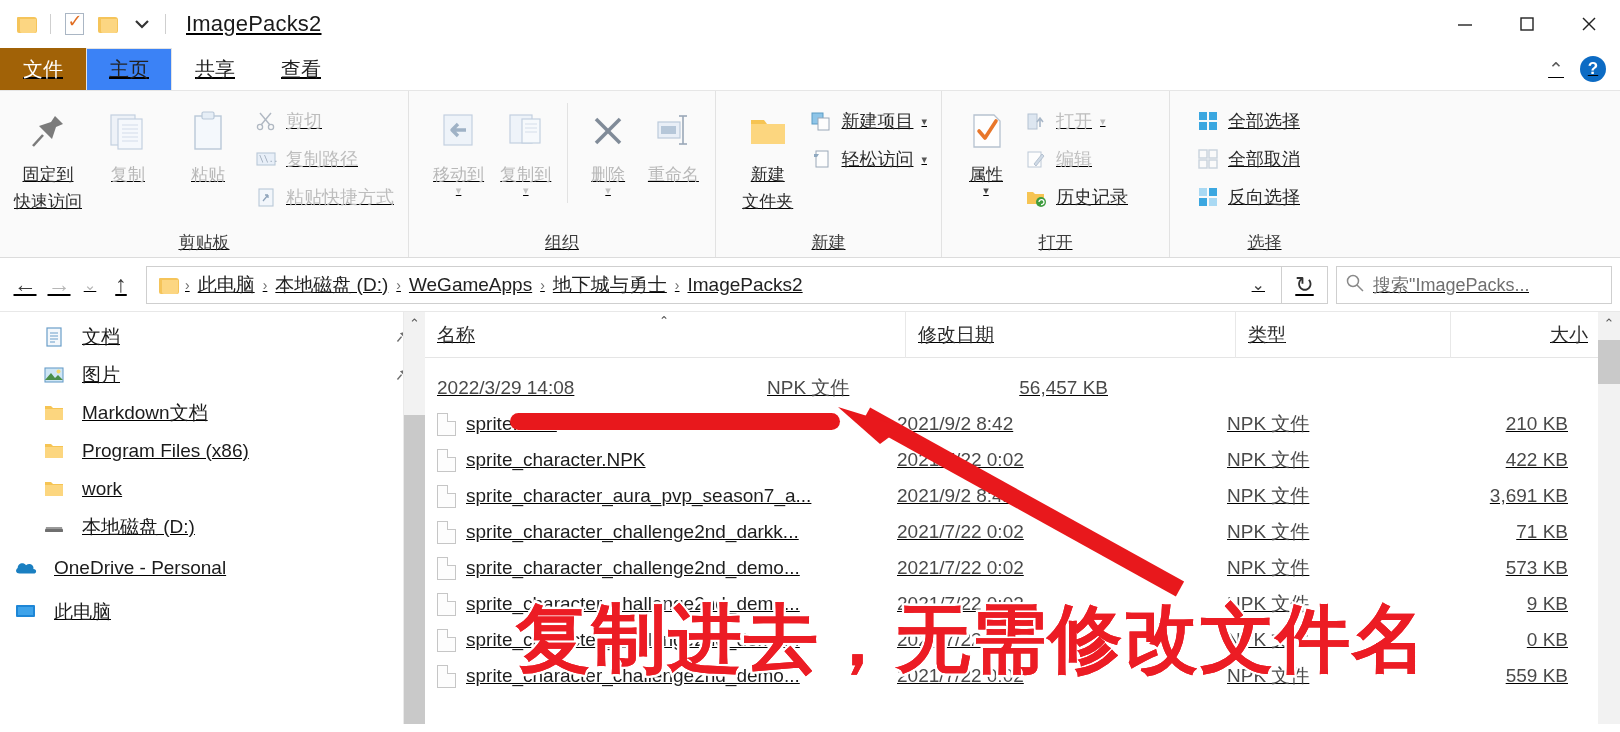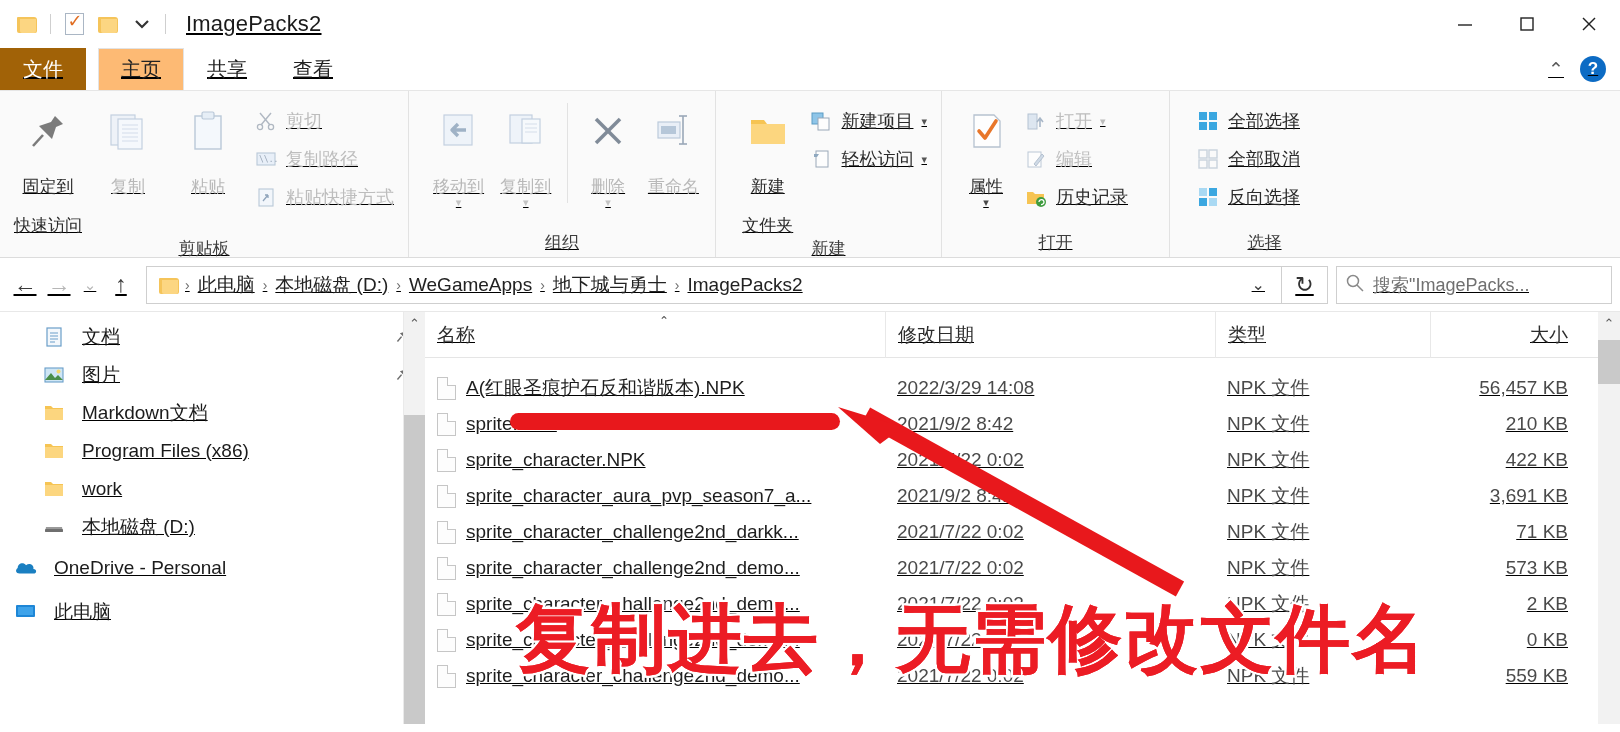--- a/index.html
+++ b/index.html
@@ -64,22 +64,22 @@
     height: 42px; background: #ffffff;
     display: flex; align-items: stretch;
     position: relative;
   }
   .tab {
     display: flex; align-items: center; justify-content: center;
     font-size: 20px; color: #222; padding: 0 22px;
     min-width: 86px; cursor: default;
   }
   .tab.file { background: #a16207; color: #fff; font-size: 20px; }
-  .tab.active { background: #fdba74; border-top: 1px solid #e3e3e3;
-                border-left: 1px solid #e3e3e3; border-right: 1px solid #e3e3e3; margin-left: 12px; }
+  .tab.active { background: #3b82f6; border-top: 1px solid #e3e3e3;
+                border-left: 1px solid #e3e3e3; border-right: 1px solid #e3e3e3; }
   .tabstrip-right {
     margin-left: auto; display: flex; align-items: center;
     padding-right: 14px; gap: 16px;
   }
   .chev-up { color: #5a5a5a; font-size: 19px; }
   .help-circ {
     width: 26px; height: 26px; border-radius: 50%;
     background: #0c6bc4; color: #fff; font-size: 17px; font-weight: bold;
     display: flex; align-items: center; justify-content: center;
   }
@@ -100,21 +100,21 @@
     flex: 1; display: flex; align-items: flex-start; padding: 8px 6px 0 6px;
   }
   .rgroup-label {
     height: 30px; display: flex; align-items: center; justify-content: center;
     font-size: 17px; color: #3c3c3c;
   }
   .bigbtn {
     width: 86px; display: flex; flex-direction: column;
     align-items: center; padding-top: 4px; text-align: center;
   }
-  .bigbtn .lbl { font-size: 17px; color: #2b2b2b; line-height: 23px; margin-top: 16px; }
+  .bigbtn .lbl { font-size: 17px; color: #2b2b2b; line-height: 23px; margin-top: 4px; }
   .bigbtn .lbl.dim { color: #b8b8b8; }
   .bigicon { height: 56px; display:flex; align-items:center; justify-content:center; }
   .smallcol { display: flex; flex-direction: column; gap: 2px; padding-top: 4px; }
   .smallbtn {
     display: flex; align-items: center; gap: 8px;
     height: 36px; padding: 0 6px; font-size: 18px; color: #2b2b2b;
     white-space: nowrap;
   }
   .smallbtn.dim { color: #bdbdbd; }
   .smallbtn .si { width: 24px; height: 24px; display:flex; align-items:center; justify-content:center; }
@@ -190,21 +190,21 @@
   }
   .colhdr .ch {
     font-size: 19px; color: #2c2c2c; padding: 0 12px; position: relative;
     height: 46px; display: flex; align-items: center;
   }
   .colhdr .ch + .ch { border-left: 1px solid #e8e8e8; }
   .sortmark {
     position: absolute; left: 234px; top: 2px; font-size: 12px; color: #555;
   }
   .c-name { width: 460px; }
-  .c-date { width: 330px; }
+  .c-date { width: 330px; margin-left: 20px; }
   .c-type { width: 215px; text-align: right; }
   .c-size { width: 150px; justify-content: flex-end; }
 
   .row {
     display: flex; height: 36px; align-items: center; font-size: 19px;
     color: #1e1e1e;
   }
   .row .cell { padding: 0 12px; white-space: nowrap; overflow: hidden; }
   .cell.name { width: 460px; display: flex; align-items: center; gap: 10px; }
   .cell.date { width: 330px; color: #4a4a4a; }
@@ -727,24 +727,20 @@
           <span>名称</span>
           <span class="sortmark">⌃</span>
         </div>
         <div class="ch c-date">修改日期</div>
         <div class="ch c-type">类型</div>
         <div class="ch c-size">大小</div>
       </div>
 
       <div id="rows-container" style="padding-top:12px">
           <div class="row">
-            <div class="cell name">
-              <span class="fileic"></span>
-              <span>A(红眼圣痕护石反和谐版本).NPK</span>
-            </div>
             <div class="cell date">2022/3/29 14:08</div>
             <div class="cell type">NPK 文件</div>
             <div class="cell size">56,457 KB</div>
           </div>
           <div class="row">
             <div class="cell name">
               <span class="fileic"></span>
               <span>sprite.NPK</span>
             </div>
             <div class="cell date">2021/9/2 8:42</div>
@@ -787,21 +783,21 @@
             <div class="cell type">NPK 文件</div>
             <div class="cell size">573 KB</div>
           </div>
           <div class="row">
             <div class="cell name">
               <span class="fileic"></span>
               <span>sprite_character_challenge2nd_demo...</span>
             </div>
             <div class="cell date">2021/7/22 0:02</div>
             <div class="cell type">NPK 文件</div>
-            <div class="cell size">2 KB</div>
+            <div class="cell size">9 KB</div>
           </div>
           <div class="row">
             <div class="cell name">
               <span class="fileic"></span>
               <span>sprite_character_challenge2nd_demo...</span>
             </div>
             <div class="cell date">2021/7/22 0:02</div>
             <div class="cell type">NPK 文件</div>
             <div class="cell size">0 KB</div>
           </div>

